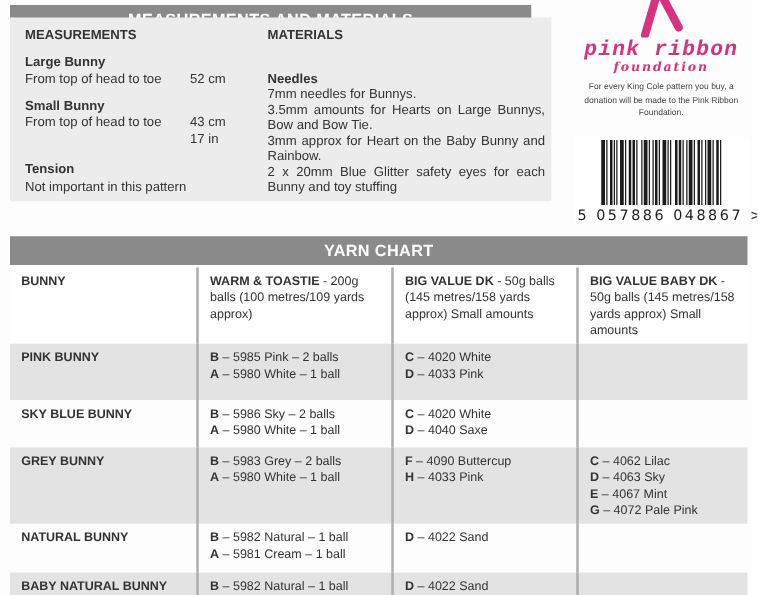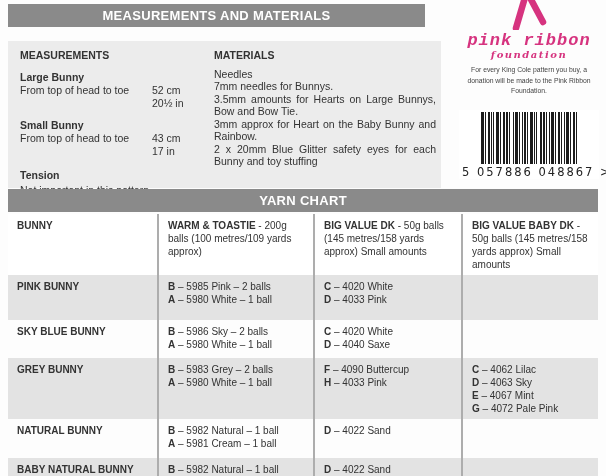--- a/index.html
+++ b/index.html
@@ -10,33 +10,33 @@
     font-family:"Liberation Sans", sans-serif;
   }
   
   .top-bar {
     position:absolute; left:8px; top:4px; width:417px; height:23px;
     background:var(--bar-gray); color:#fff; font-weight:bold;
     font-size:13px; letter-spacing:.3px; text-align:center; line-height:23px;
   }
   
   .info-box {
-    position:absolute; left:8px; top:41px; width:433px; height:147px;
+    position:absolute; left:8px; top:14px; width:433px; height:147px;
     background:var(--panel-gray);
   }
   .meas-col { position:absolute; left:12px; top:8px; width:192px; font-size:10.5px; line-height:13px; }
   .mat-col  { position:absolute; left:206px; top:8px; width:222px; font-size:10.5px; line-height:12.5px; }
   .sec-heading { font-weight:bold; font-size:10.5px; margin-bottom:9px; }
   .m-group { margin-bottom:9px; }
   .m-label { font-weight:bold; }
   .m-line { position:relative; }
   .m-val { position:absolute; left:132px; top:0; white-space:nowrap;text-align:center; }
   .m-line.second { height:13px; }
   .tension-label { font-weight:bold; margin-top:11px; margin-bottom:2px; }
-  .mat-sub { font-weight:normal; margin-top:6px; }
+  .mat-sub { font-weight:bold; margin-top:22px; }
   .mat-text { text-align:justify; }
   
   .charity { position:absolute; left:452px; top:0; width:154px; text-align:center; }
   .ribbon-wrap { height:30px; overflow:hidden; }
   .brand1 {
     font-family:Liberation Mono, monospace;
     font-style:italic; font-weight:bold; font-size:17px; line-height:19px;
     color:var(--brand-pink); letter-spacing:1px; margin-top:1px;
   }
   .brand2 {
@@ -94,23 +94,20 @@
   <div class="info-box">
 
     <div class="meas-col">
       <div class="sec-heading">MEASUREMENTS</div>
 
       <div class="m-group">
         <div class="m-label">Large Bunny</div>
         <div class="m-line">
           <span>From top of head to toe</span>
           <span class="m-val">52 cm</span>
-        </div>
-        <div class="m-line second">
-          <span class="m-val">20½ in</span>
         </div>
       </div>
 
       <div class="m-group">
         <div class="m-label">Small Bunny</div>
         <div class="m-line">
           <span>From top of head to toe</span>
           <span class="m-val">43 cm</span>
         </div>
         <div class="m-line second">

